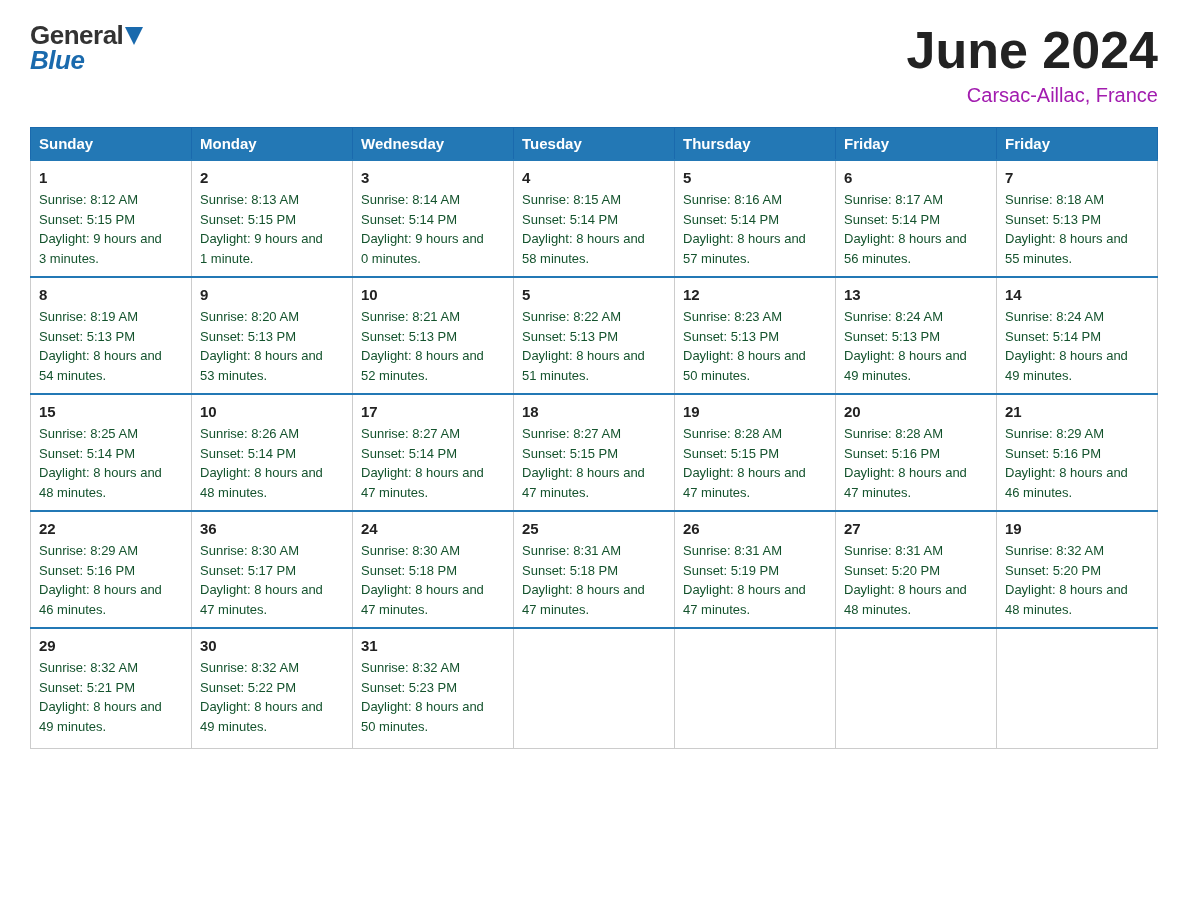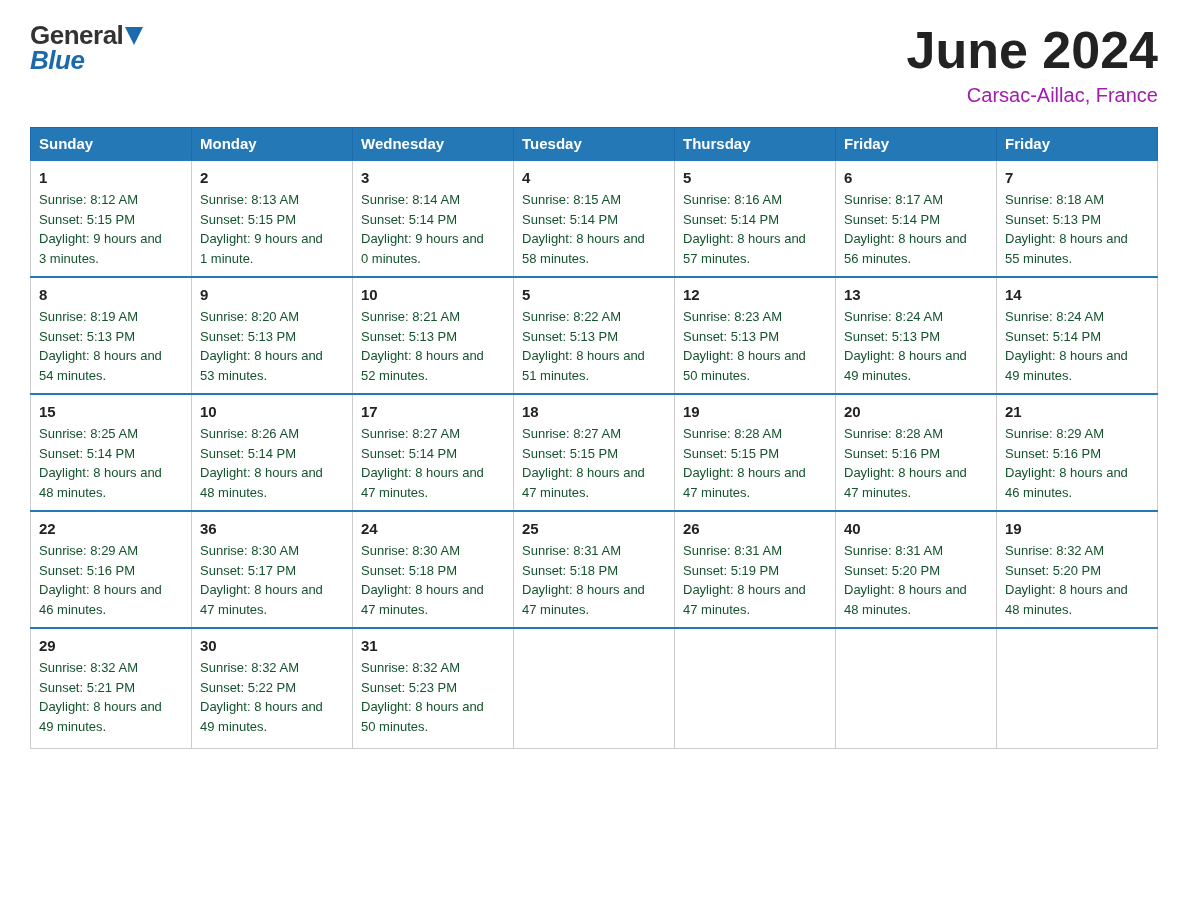--- a/index.html
+++ b/index.html
@@ -333,21 +333,21 @@
       </td>
         <td>
         <span class="day-number">26</span>
         <div class="day-info">
           Sunrise: 8:31 AM<br>
           Sunset: 5:19 PM<br>
           Daylight: 8 hours and<br>47 minutes.
         </div>
       </td>
         <td>
-        <span class="day-number">40</span>
+        <span class="day-number">27</span>
         <div class="day-info">
           Sunrise: 8:31 AM<br>
           Sunset: 5:20 PM<br>
           Daylight: 8 hours and<br>48 minutes.
         </div>
       </td>
         <td>
         <span class="day-number">19</span>
         <div class="day-info">
           Sunrise: 8:32 AM<br>

